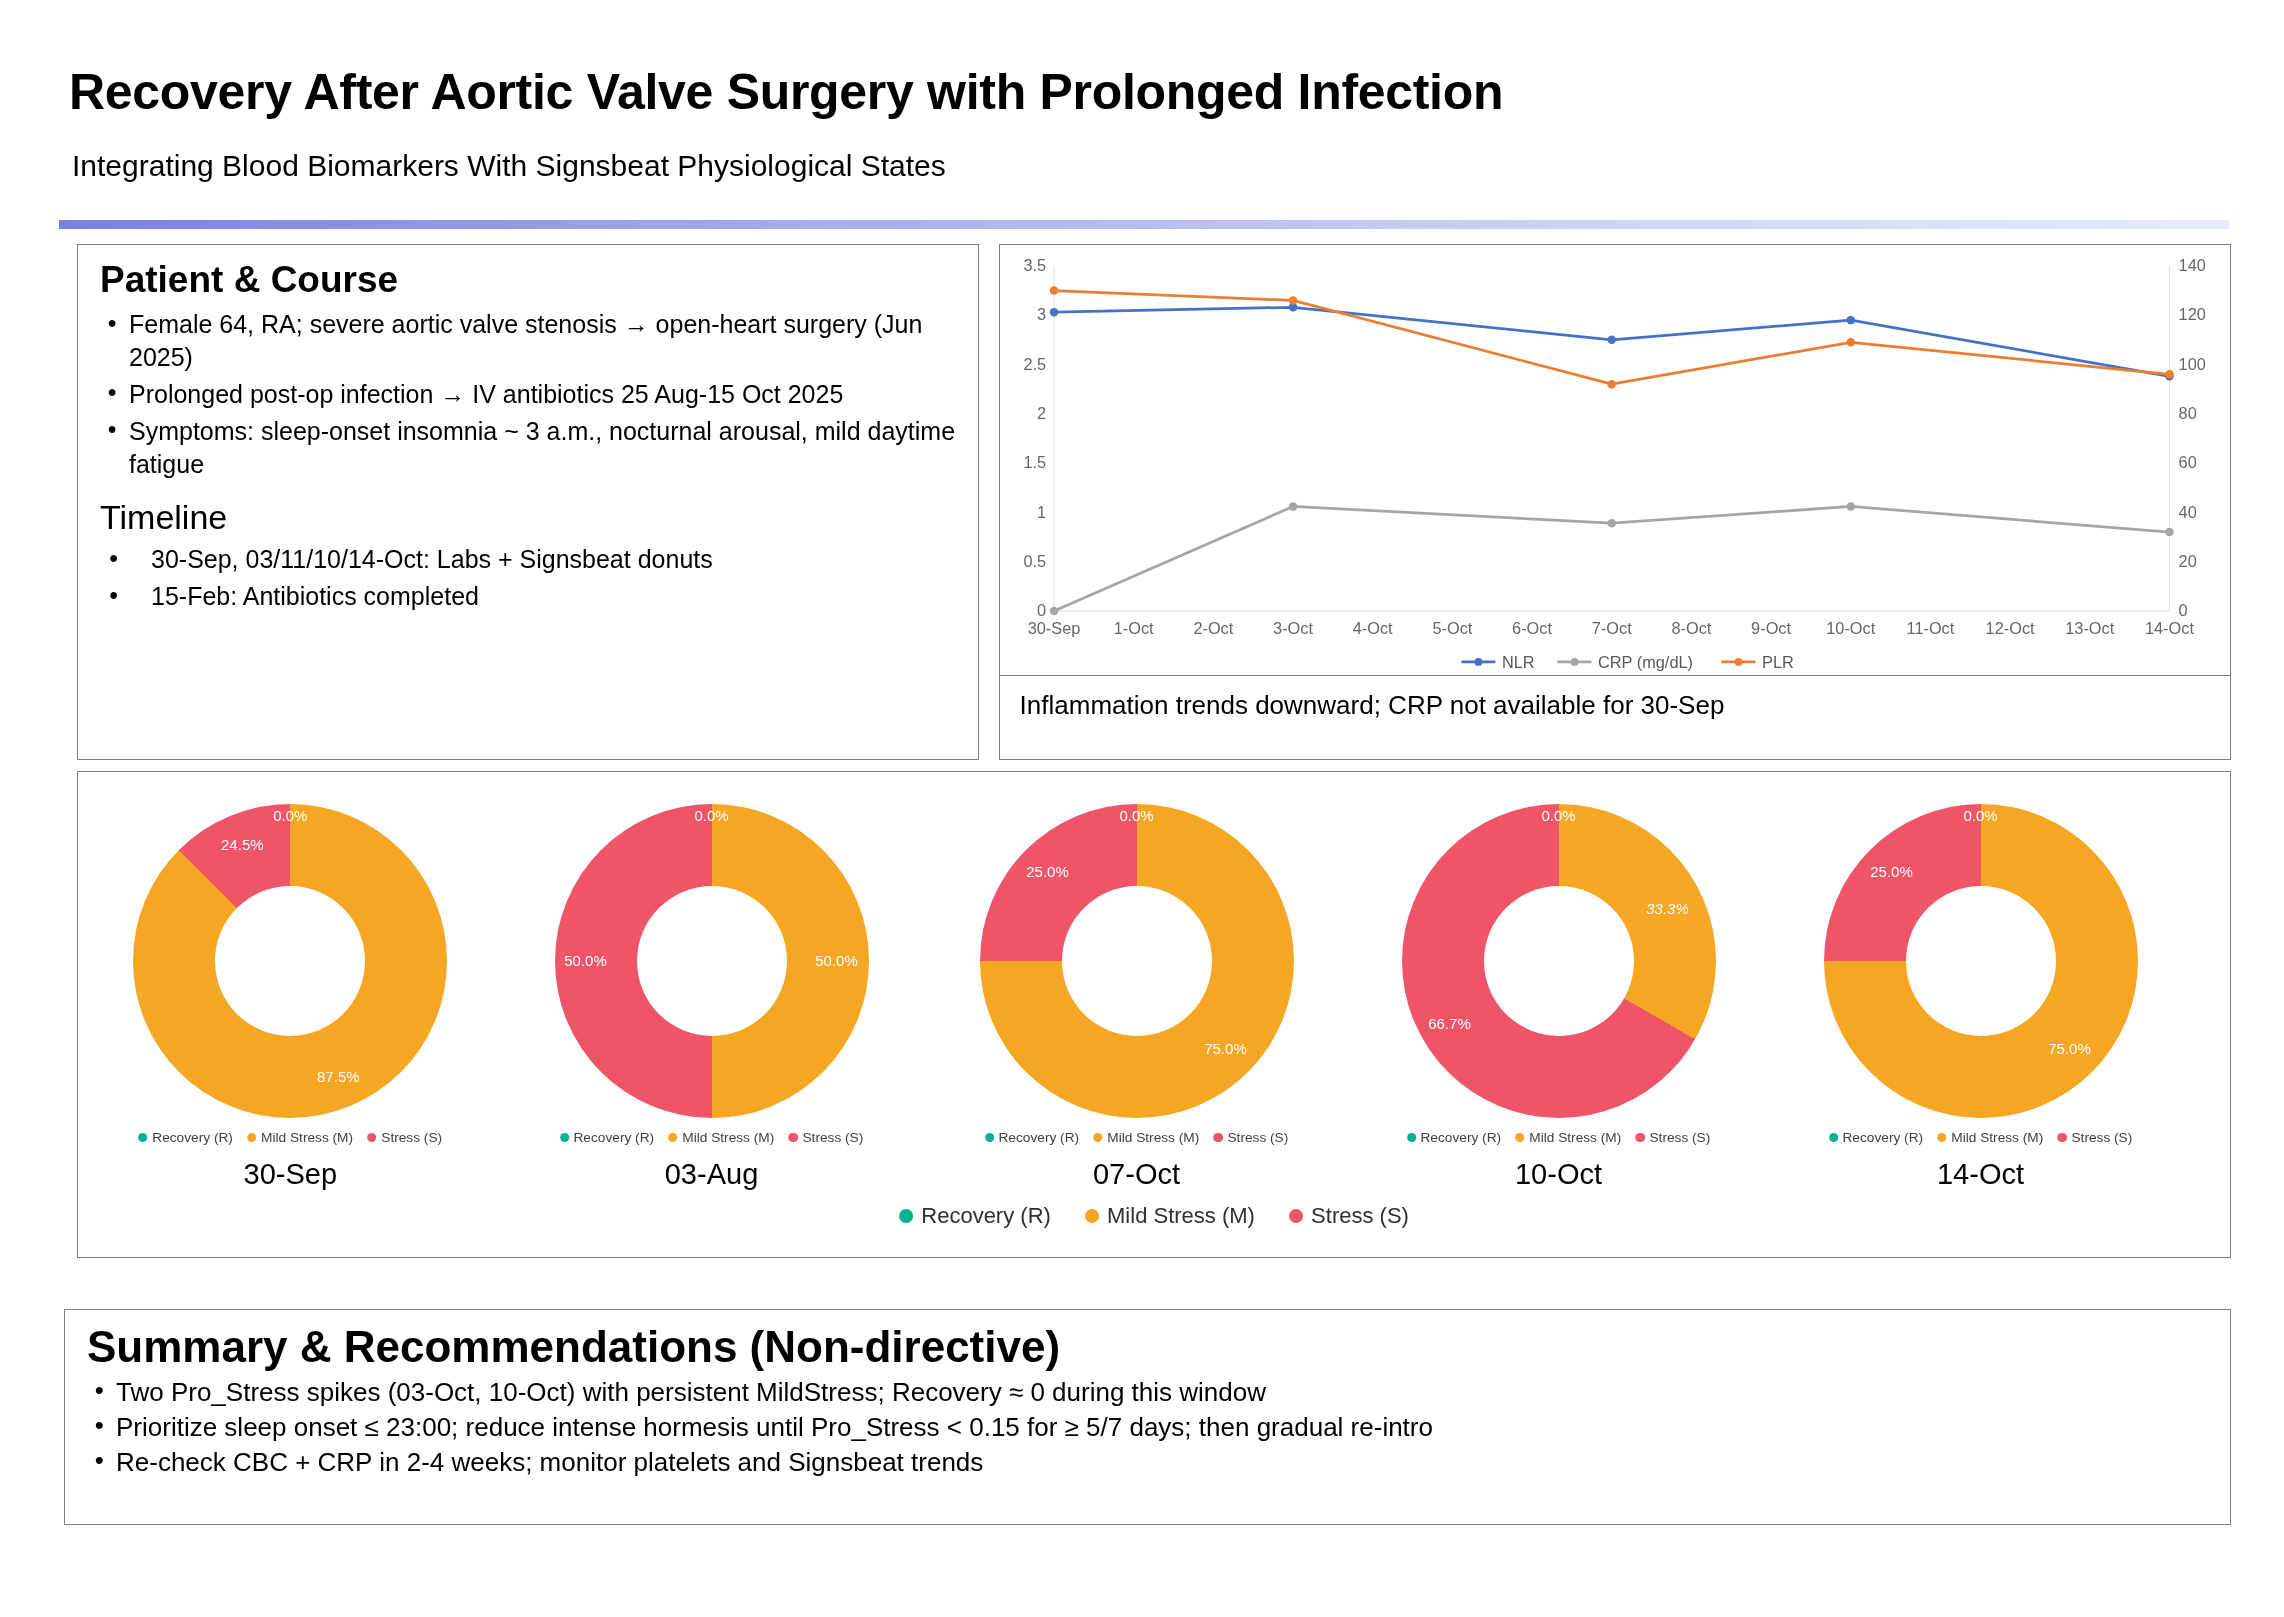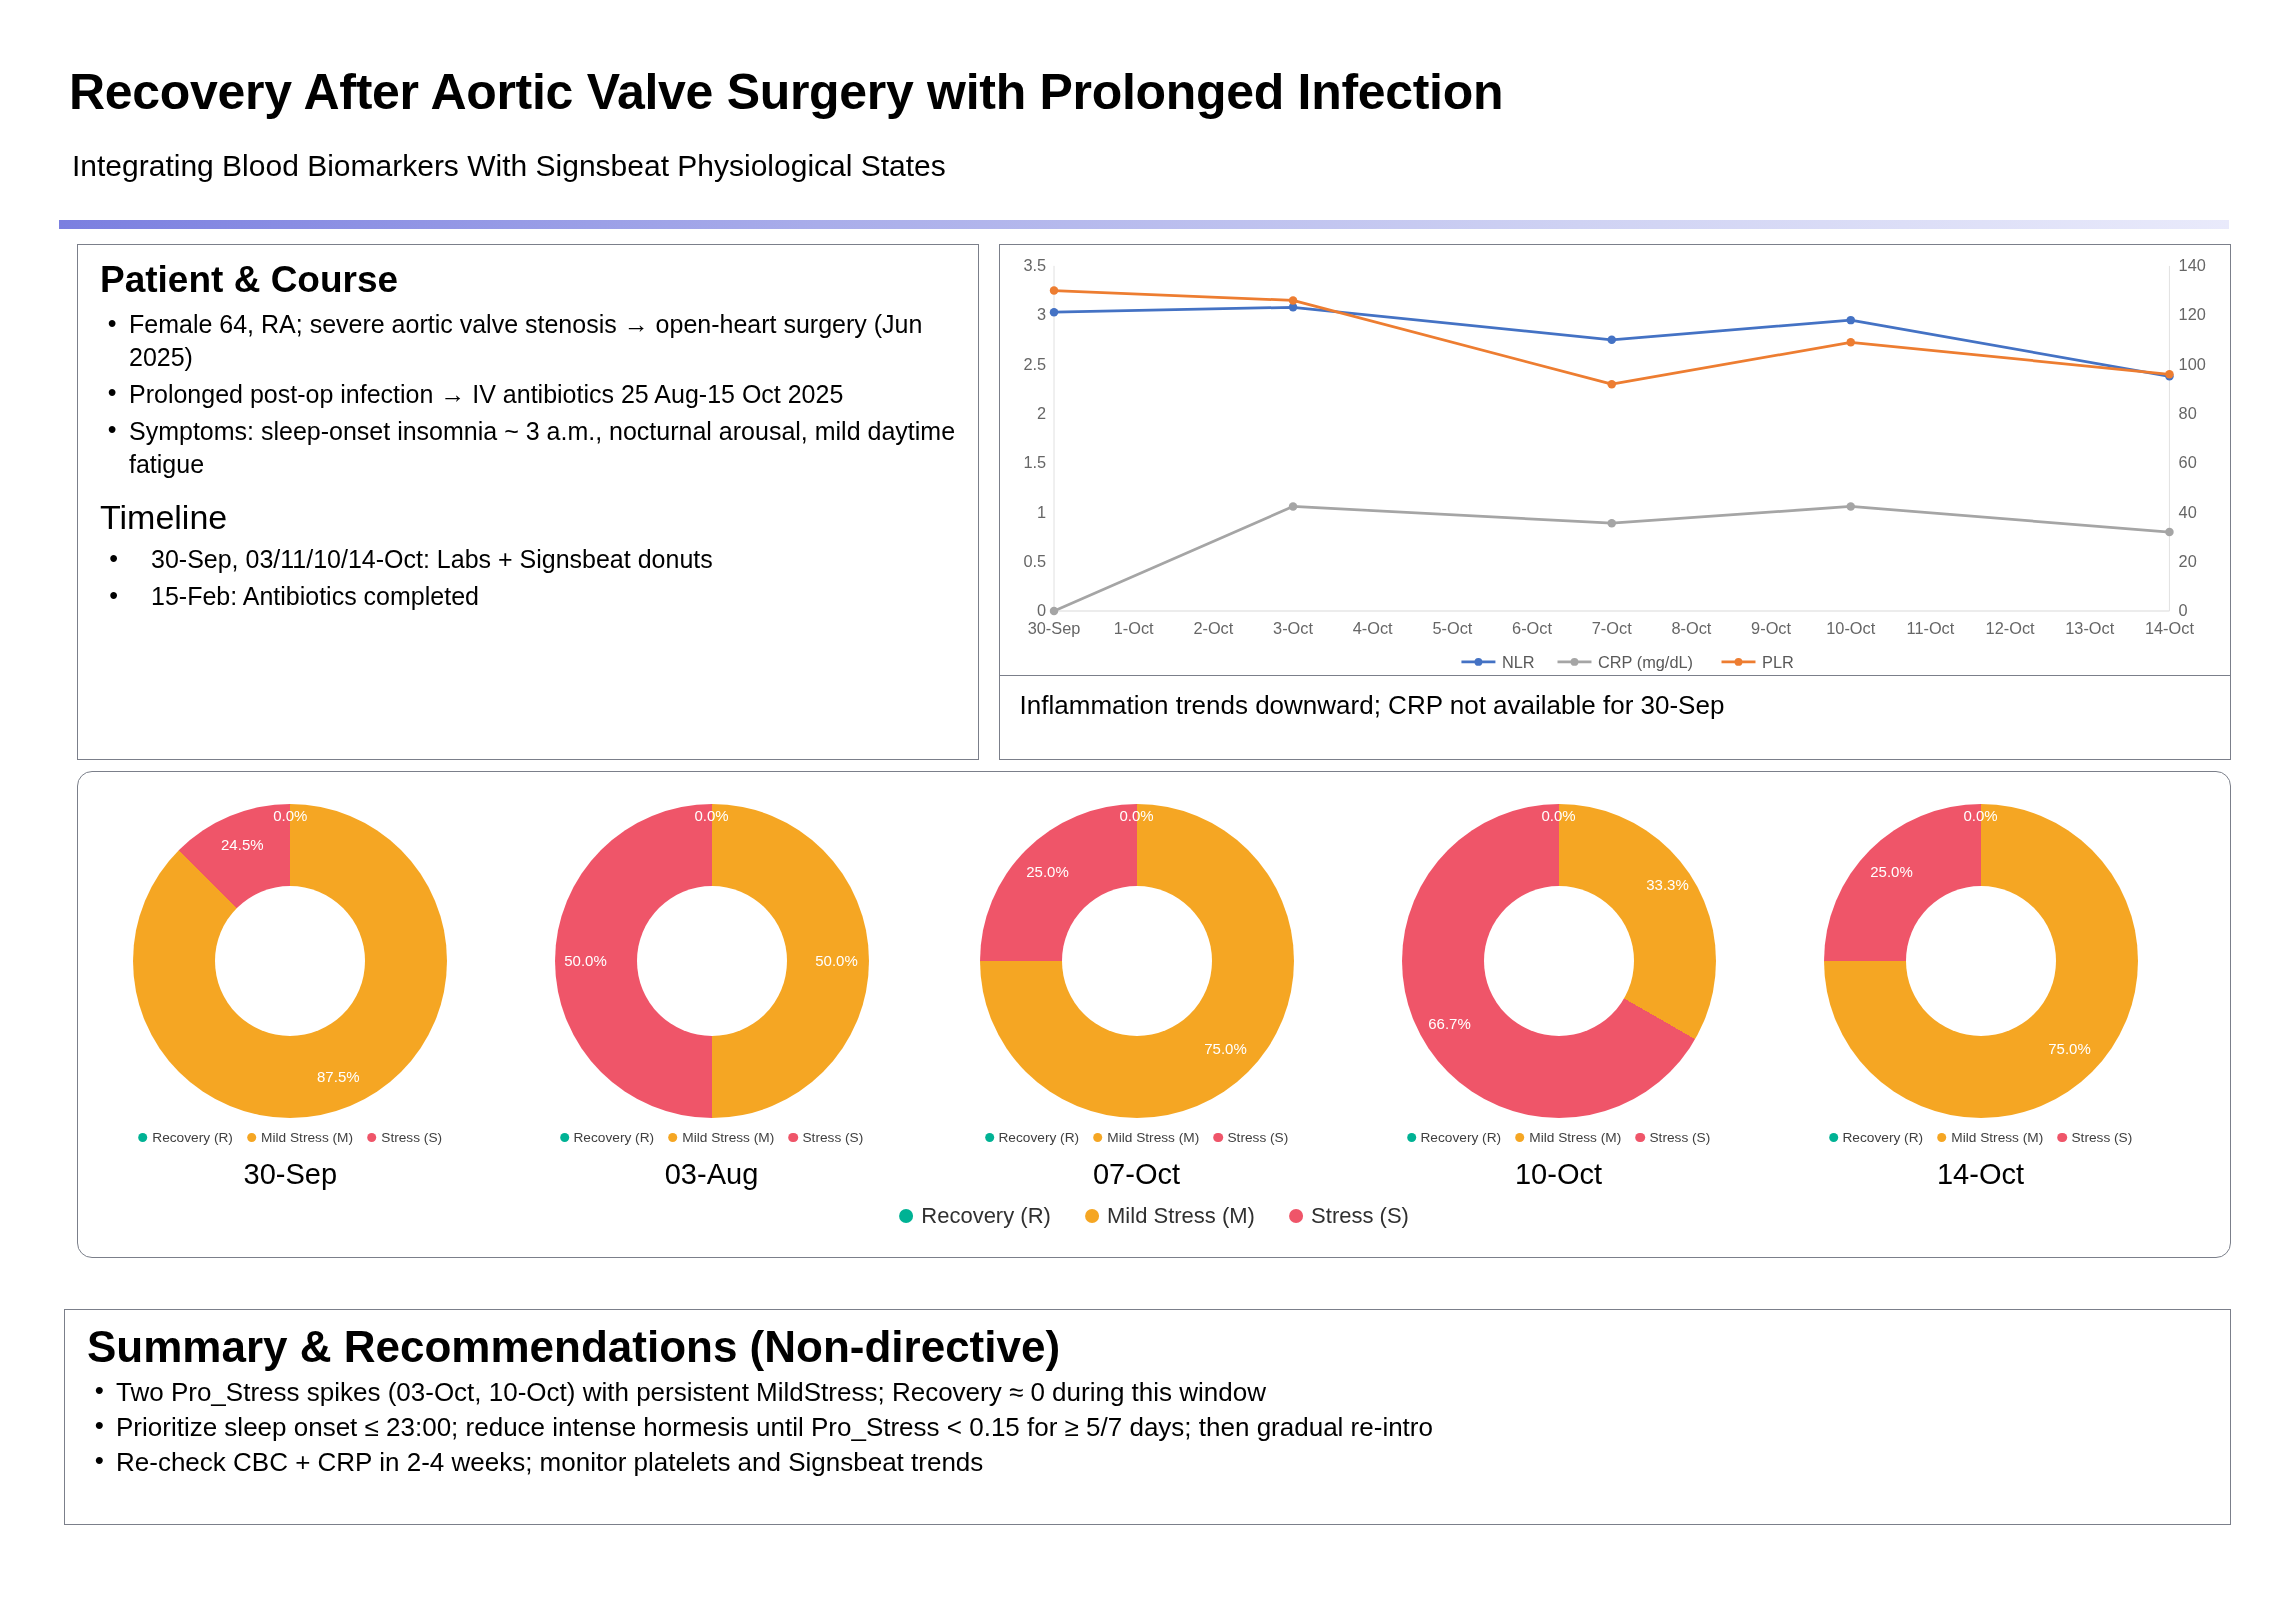--- a/index.html
+++ b/index.html
@@ -51,21 +51,21 @@
 
   
   .panel {
     position: absolute;
     border: 1.3px solid #7b7f8a;
     background: #fff;
     box-sizing: border-box;
   }
   #patient-panel { left: 77px; top: 244px; width: 902px; height: 516px; }
   #chart-panel  { left: 999px; top: 244px; width: 1232px; height: 516px; }
-  #donut-panel  { left: 77px; top: 771px; width: 2154px; height: 487px; border-radius: 15px; }
+  #donut-panel  { left: 77px; top: 771px; width: 2154px; height: 487px; }
   #summary-panel{ left: 64px; top: 1309px; width: 2167px; height: 216px; }
 
   
   .h-sec {
     font-size: 37px;
     font-weight: bold;
     margin: 0;
   }
   #patient-panel .inner {
     padding: 14.4px 22px;
@@ -360,21 +360,21 @@
             <span class="dot" style="background: rgb(239, 85, 105);"></span>
             <span>Stress (S)</span>
           </div>
         </div>
         <div class="donut-date">07-Oct</div>
       </div>
     <div class="donut-wrap" style="left: 1278px;">
         <div class="donut" style="background: conic-gradient(rgb(0, 178, 148) 0%, rgb(0, 178, 148) 0%, rgb(245, 166, 35) 0%, rgb(245, 166, 35) 33.3%, rgb(239, 85, 105) 33.3%, rgb(239, 85, 105) 100%);">
           <div class="donut-hole"></div>
           <div class="slice-lbl" style="left: 157px; top: 3.4px; transform: translateX(-50%); color: rgb(255, 255, 255);">0.0%</div>
-          <div class="slice-lbl" style="left: 266px; top: 72px; transform: translateX(-50%);">33.3%</div>
+          <div class="slice-lbl" style="left: 266px; top: 96px; transform: translateX(-50%); font-style: italic;">33.3%</div>
           <div class="slice-lbl" style="left: 48px; top: 211px; transform: translateX(-50%);">66.7%</div>
         </div>
         <div class="donut-legend">
           <div class="li">
             <span class="dot" style="background: rgb(0, 178, 148);"></span>
             <span>Recovery (R)</span>
           </div>
           <div class="li">
             <span class="dot" style="background: rgb(245, 166, 35);"></span>
             <span>Mild Stress (M)</span>

